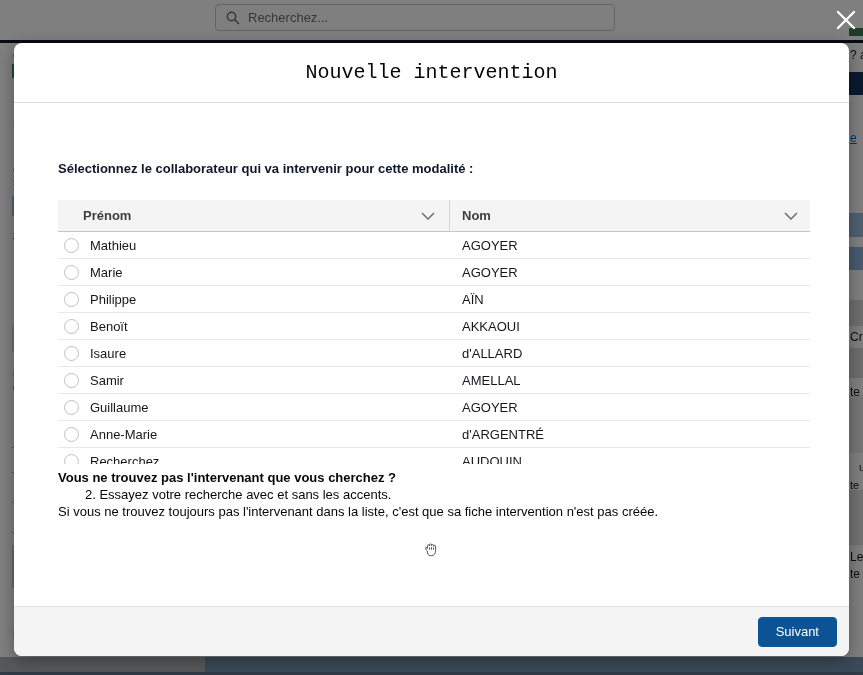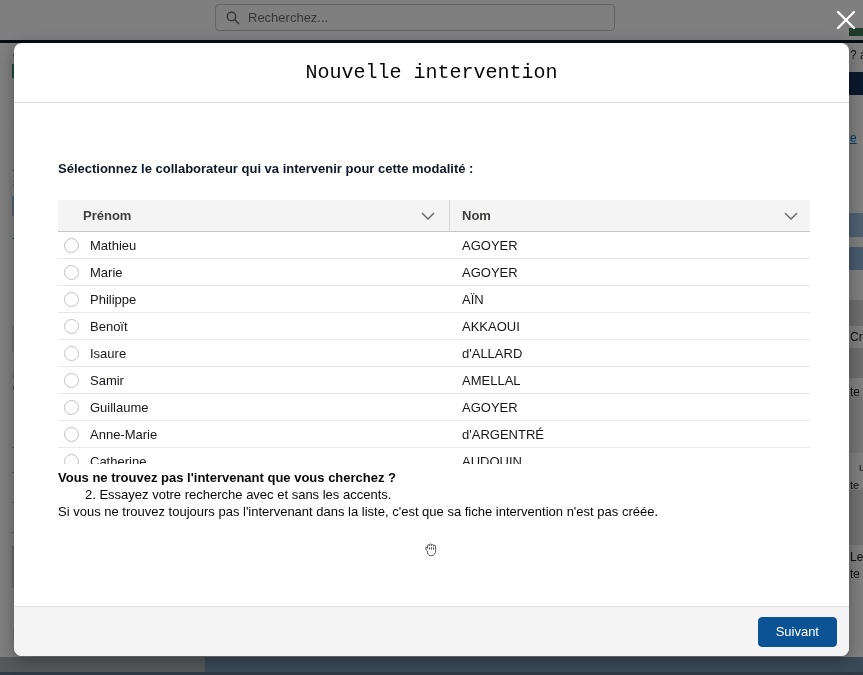--- a/index.html
+++ b/index.html
@@ -209,21 +209,21 @@
   </div>
 
   <div class="trow">
     <span class="radio"></span>
     <span class="fname">Anne-Marie</span>
     <span class="lname">d'ARGENTRÉ</span>
   </div>
 
   <div class="trow">
     <span class="radio"></span>
-    <span class="fname">Catherine</span>
+    <span class="fname">Recherchez</span>
     <span class="lname">AUDOUIN</span>
   </div>
 </div>
     </div>
 
     <div class="help">
       <div class="help-heading">Vous ne trouvez pas l'intervenant que vous cherchez ?</div>
       <div class="help-steps">
           <div class="help-step">2. Essayez votre recherche avec et sans les accents.</div>
         </div>

